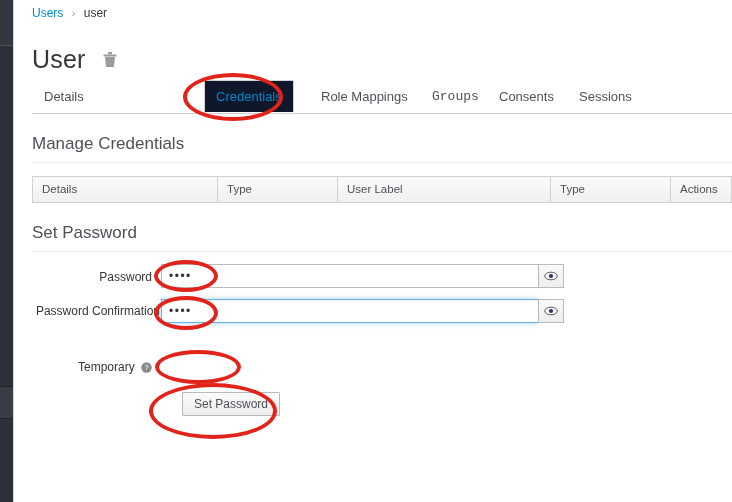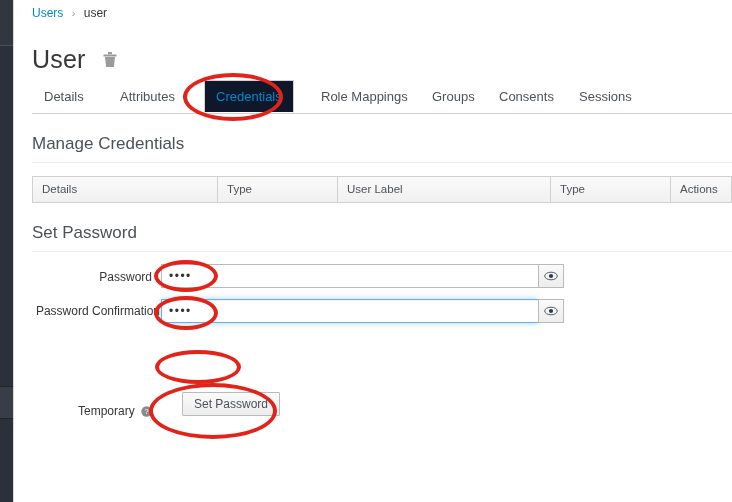--- a/index.html
+++ b/index.html
@@ -290,24 +290,23 @@
     <div class="trash-icon">
       <svg width="16" height="18" viewBox="0 0 16 18">
         <rect x="1.5" y="4.5" width="13" height="2" fill="#9b9b9b"></rect>
         <rect x="6" y="2" width="4" height="2.2" fill="#9b9b9b"></rect>
         <path d="M3 7 L13 7 L11.9 17 L4.1 17 Z" fill="#9b9b9b"></path>
       </svg>
     </div>
 
     <div class="tabs">
       <div class="tab" style="left:0px;">Details</div>
-      <div class="tab" style="left:76px;">Attributes</div>
       <div class="tab active" style="left:172px;">Credentials</div>
       <div class="tab" style="left:277px;">Role Mappings</div>
-      <div class="tab" style="left:388px;">Groups</div>
+      <div class="tab" style="left:388px;font-family:Liberation Mono, monospace;">Groups</div>
       <div class="tab" style="left:455px;">Consents</div>
       <div class="tab" style="left:535px;">Sessions</div>
     </div>
     <div class="tabs-underline"></div>
 
     <div class="section-head" style="top:133px;">Manage Credentials</div>
     <div class="section-rule" style="top:162px;"></div>
 
     <div class="cred-table">
       <div class="cth" style="width:185px;">Details</div>
@@ -337,21 +336,21 @@
     <div class="input-group focused" style="left:147px; top:299px;">
       <input class="pw-input" type="text" readonly="" value="••••" style="">
       <div class="eye-btn">
         <svg width="14" height="10" viewBox="0 0 14 10">
           <ellipse cx="7" cy="5" rx="6.3" ry="3.8" fill="none" stroke="#5a5a5a" stroke-width="1"></ellipse>
           <circle cx="7" cy="5" r="2.1" fill="#2b3a55"></circle>
         </svg>
       </div>
     </div>
 
-    <div class="form-label" style="left:0px; top:359px; width:138px;margin-top:44px;">
+    <div class="form-label" style="left:0px; top:359px; width:138px;">
       <span>Temporary</span>
       <span class="help-icon">
         <svg width="11" height="11" viewBox="0 0 11 11">
           <circle cx="5.5" cy="5.5" r="5.2" fill="#8a8a8a"></circle>
           <text x="5.5" y="8.3" font-size="7.5" font-family="Liberation Sans, sans-serif" fill="#ffffff" text-anchor="middle">?</text>
         </svg>
       </span>
     </div>
 
     <div class="btn-default">Set Password</div>

